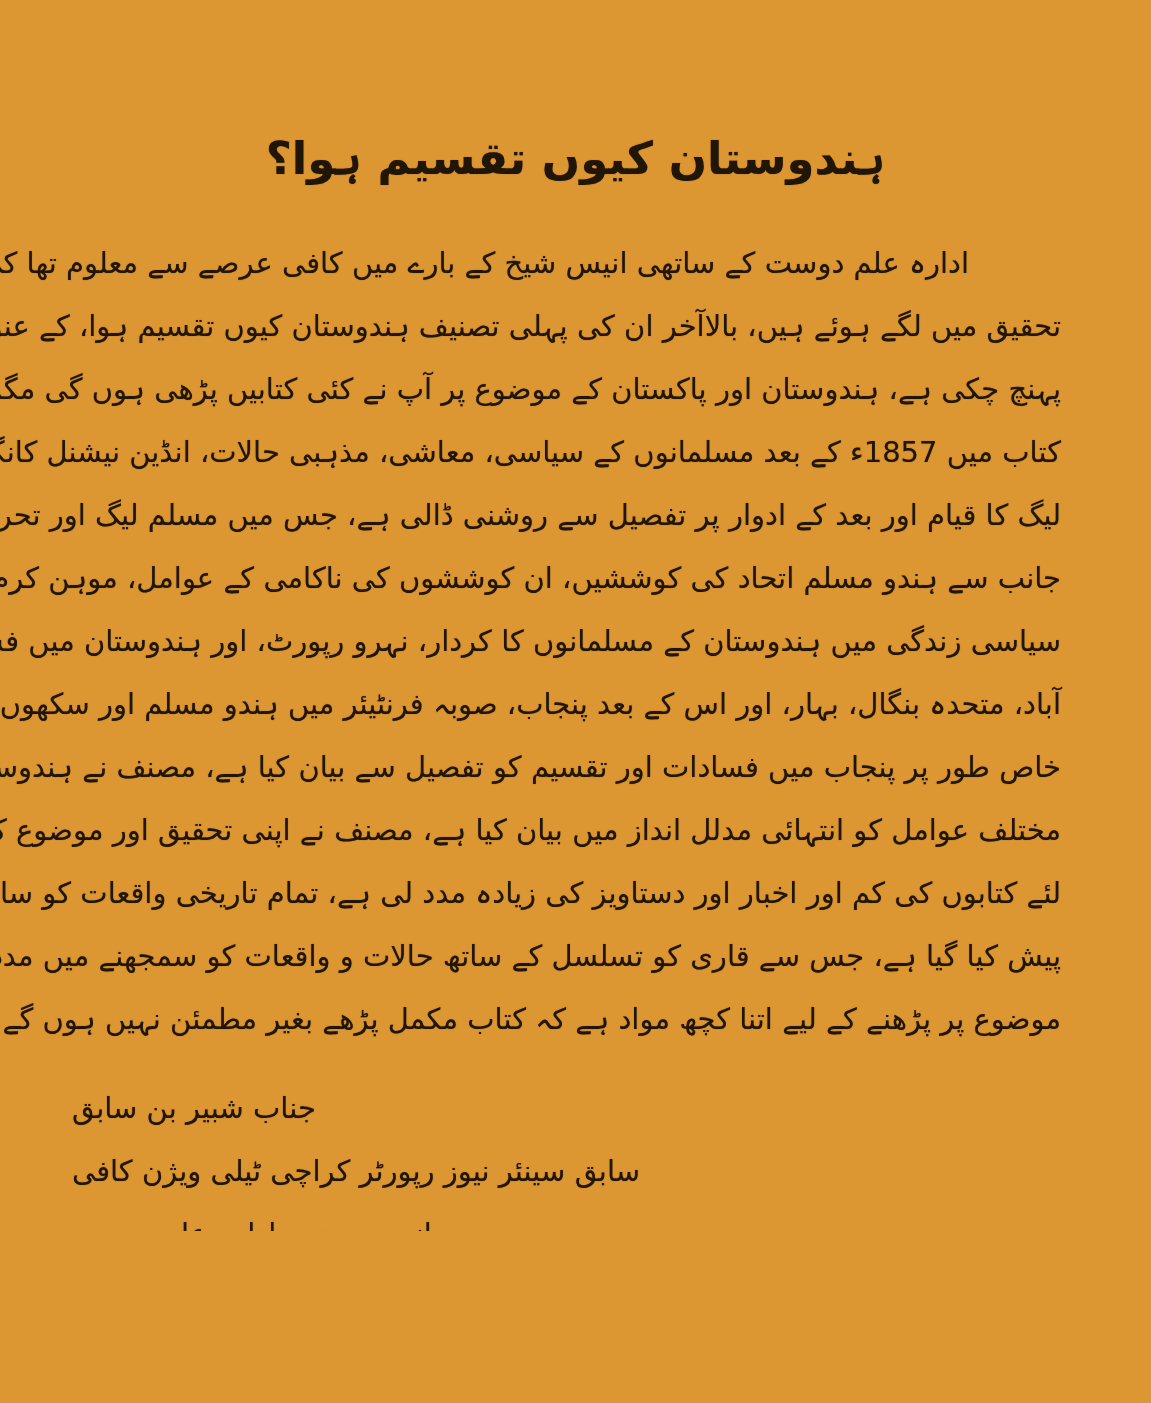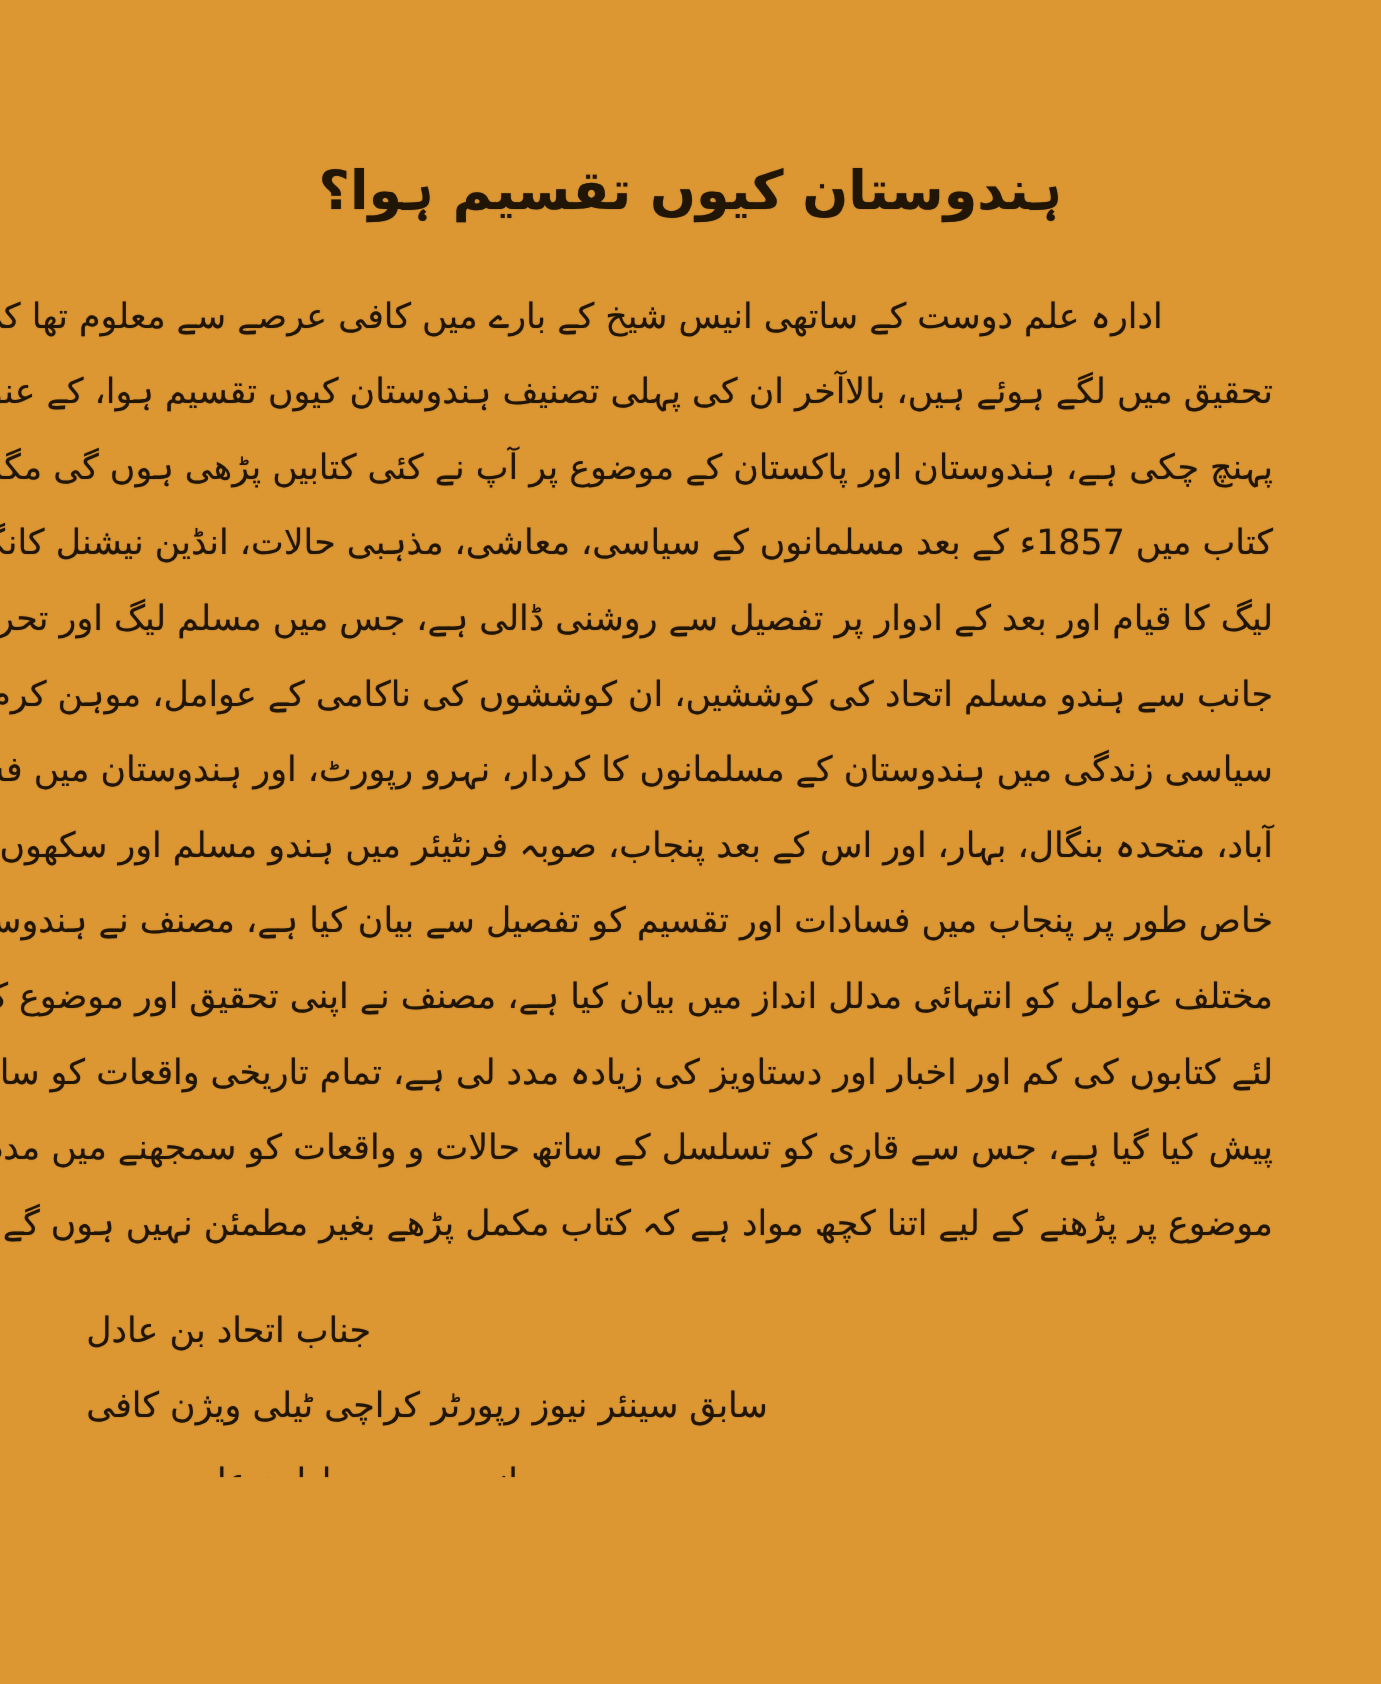--- a/index.html
+++ b/index.html
@@ -76,18 +76,18 @@
     <div class="line">سیاسی زندگی میں ہندوستان کے مسلمانوں کا کردار، نہرو رپورٹ، اور ہندوستان میں فسادات جس میں احمد</div>
     <div class="line">آباد، متحدہ بنگال، بہار، اور اس کے بعد پنجاب، صوبہ فرنٹیئر میں ہندو مسلم اور سکھوں کے فسادات اور</div>
     <div class="line">خاص طور پر پنجاب میں فسادات اور تقسیم کو تفصیل سے بیان کیا ہے، مصنف نے ہندوستان کی تقسیم کے</div>
     <div class="line">مختلف عوامل کو انتہائی مدلل انداز میں بیان کیا ہے، مصنف نے اپنی تحقیق اور موضوع کو بیان کرنے کے</div>
     <div class="line">لئے کتابوں کی کم اور اخبار اور دستاویز کی زیادہ مدد لی ہے، تمام تاریخی واقعات کو سال بہ سال ترتیب سے</div>
     <div class="line">پیش کیا گیا ہے، جس سے قاری کو تسلسل کے ساتھ حالات و واقعات کو سمجھنے میں مدد ملے گی کتاب میں اس</div>
     <div class="line last">موضوع پر پڑھنے کے لیے اتنا کچھ مواد ہے کہ کتاب مکمل پڑھے بغیر مطمئن نہیں ہوں گے۔</div>
   </div>
 
   <div class="signature-block">
-    <div class="sig-line">جناب اتحاد بن عادل</div>
+    <div class="sig-line">جناب شبیر بن سابق</div>
     <div class="sig-line">سابق سینئر نیوز رپورٹر کراچی ٹیلی ویژن کافی</div>
     <div class="sig-line">بانی و صدر - ادارہ علم دوست</div>
   </div>
 
 </div>
 
 </body></html>

